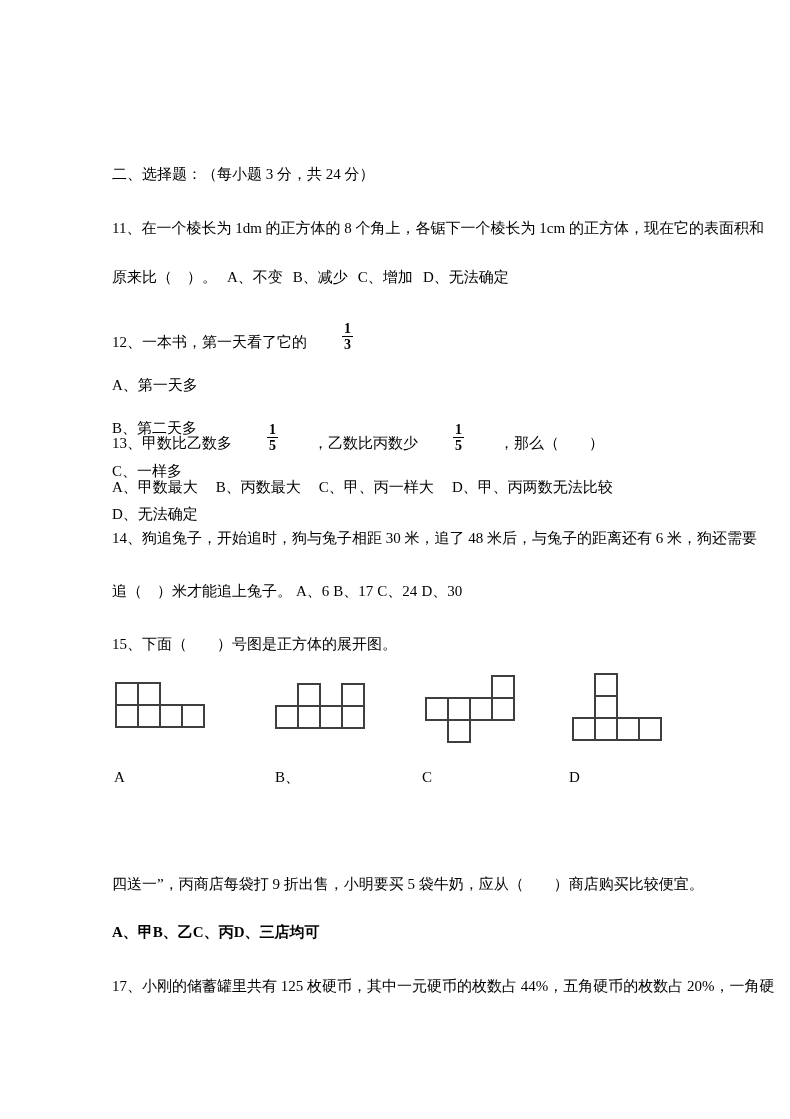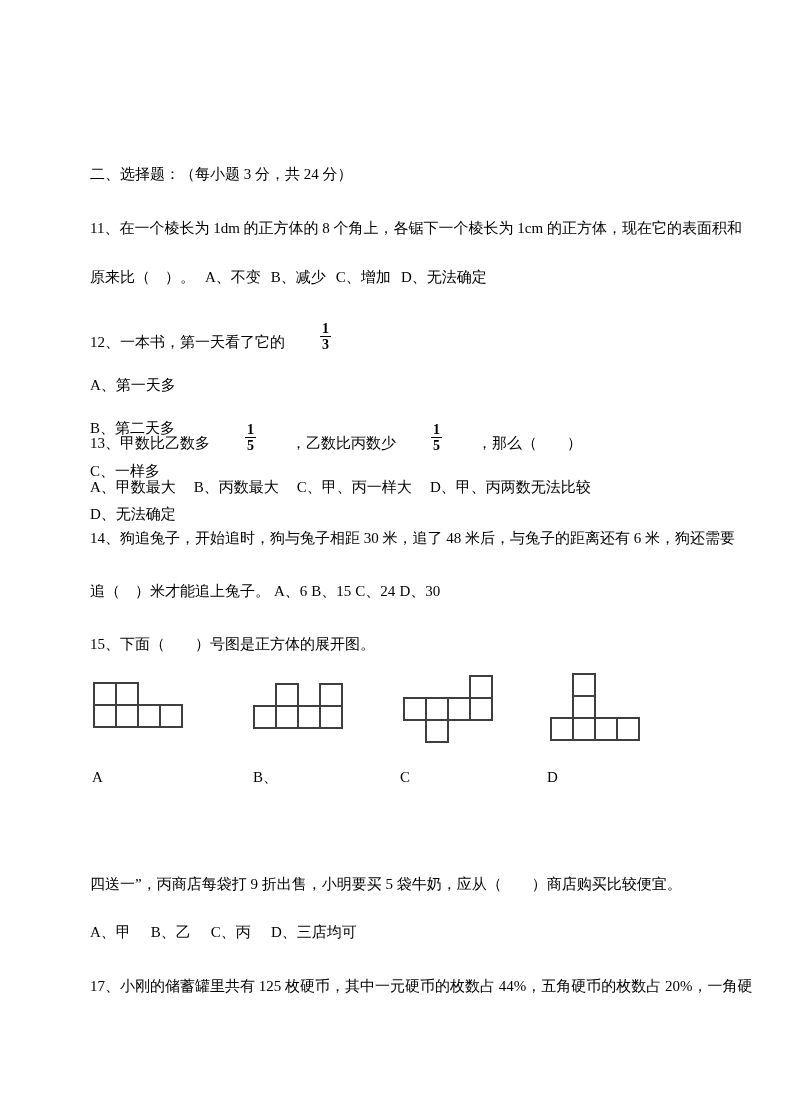--- a/index.html
+++ b/index.html
@@ -4,35 +4,35 @@
 <style>
   html,body{margin:0;padding:0;}
   body{
     width:790px;height:1119px;
     background:#ffffff;
     font-family:"Liberation Serif","DejaVu Serif",serif;
     color:#000000;
     position:relative;
     overflow:hidden;
   }
-  .page{position:absolute;inset:0;}
+  .page{position:absolute;inset:0;margin-left:22px;}
   .line{
     position:absolute;
     left:90px;
     font-size:15px;
     line-height:19px;
     white-space:nowrap;
     color:#000;
   }
   .flexline{display:flex;align-items:baseline;text-align:right;}
   .fline{display:flex;align-items:flex-end;height:42px;gap:32px;}
   .gap10{gap:10px;}
   .gap12{gap:4px;}
   .gap14{gap:18px;}
-  .gap20{gap:20px;}
+  .gap20{font-weight:bold;}
   .gap24{gap:24px;flex-direction:column;}
   .frac{
     display:inline-flex;
     flex-direction:column;
     align-items:center;
     font-weight:bold;
     font-size:14px;
     line-height:15px;
     margin:0 3px;
     vertical-align:middle;
@@ -101,21 +101,21 @@
     <span>A、甲数最大</span>
     <span>B、丙数最大</span>
     <span>C、甲、丙一样大</span>
     <span>D、甲、丙两数无法比较</span>
   </div>
 
   <div class="line" style="top:529px">14、狗追兔子，开始追时，狗与兔子相距 30 米，追了 48 米后，与兔子的距离还有 6 米，狗还需要</div>
   <div class="line flexline gap12" style="top:582px">
     <span>追（　）米才能追上兔子。</span>
     <span>A、6</span>
-    <span>B、15</span>
+    <span>B、17</span>
     <span>C、24</span>
     <span>D、30</span>
   </div>
 
   <div class="line" style="top:635px">15、下面（　　）号图是正方体的展开图。</div>
 
   <div class="figure" style="left:93px;top:682px">
       <div class="cell" style="left: 0px; top: 0px;"></div>
       <div class="cell" style="left: 22px; top: 0px;"></div>
       <div class="cell" style="left: 0px; top: 22px;"></div>

